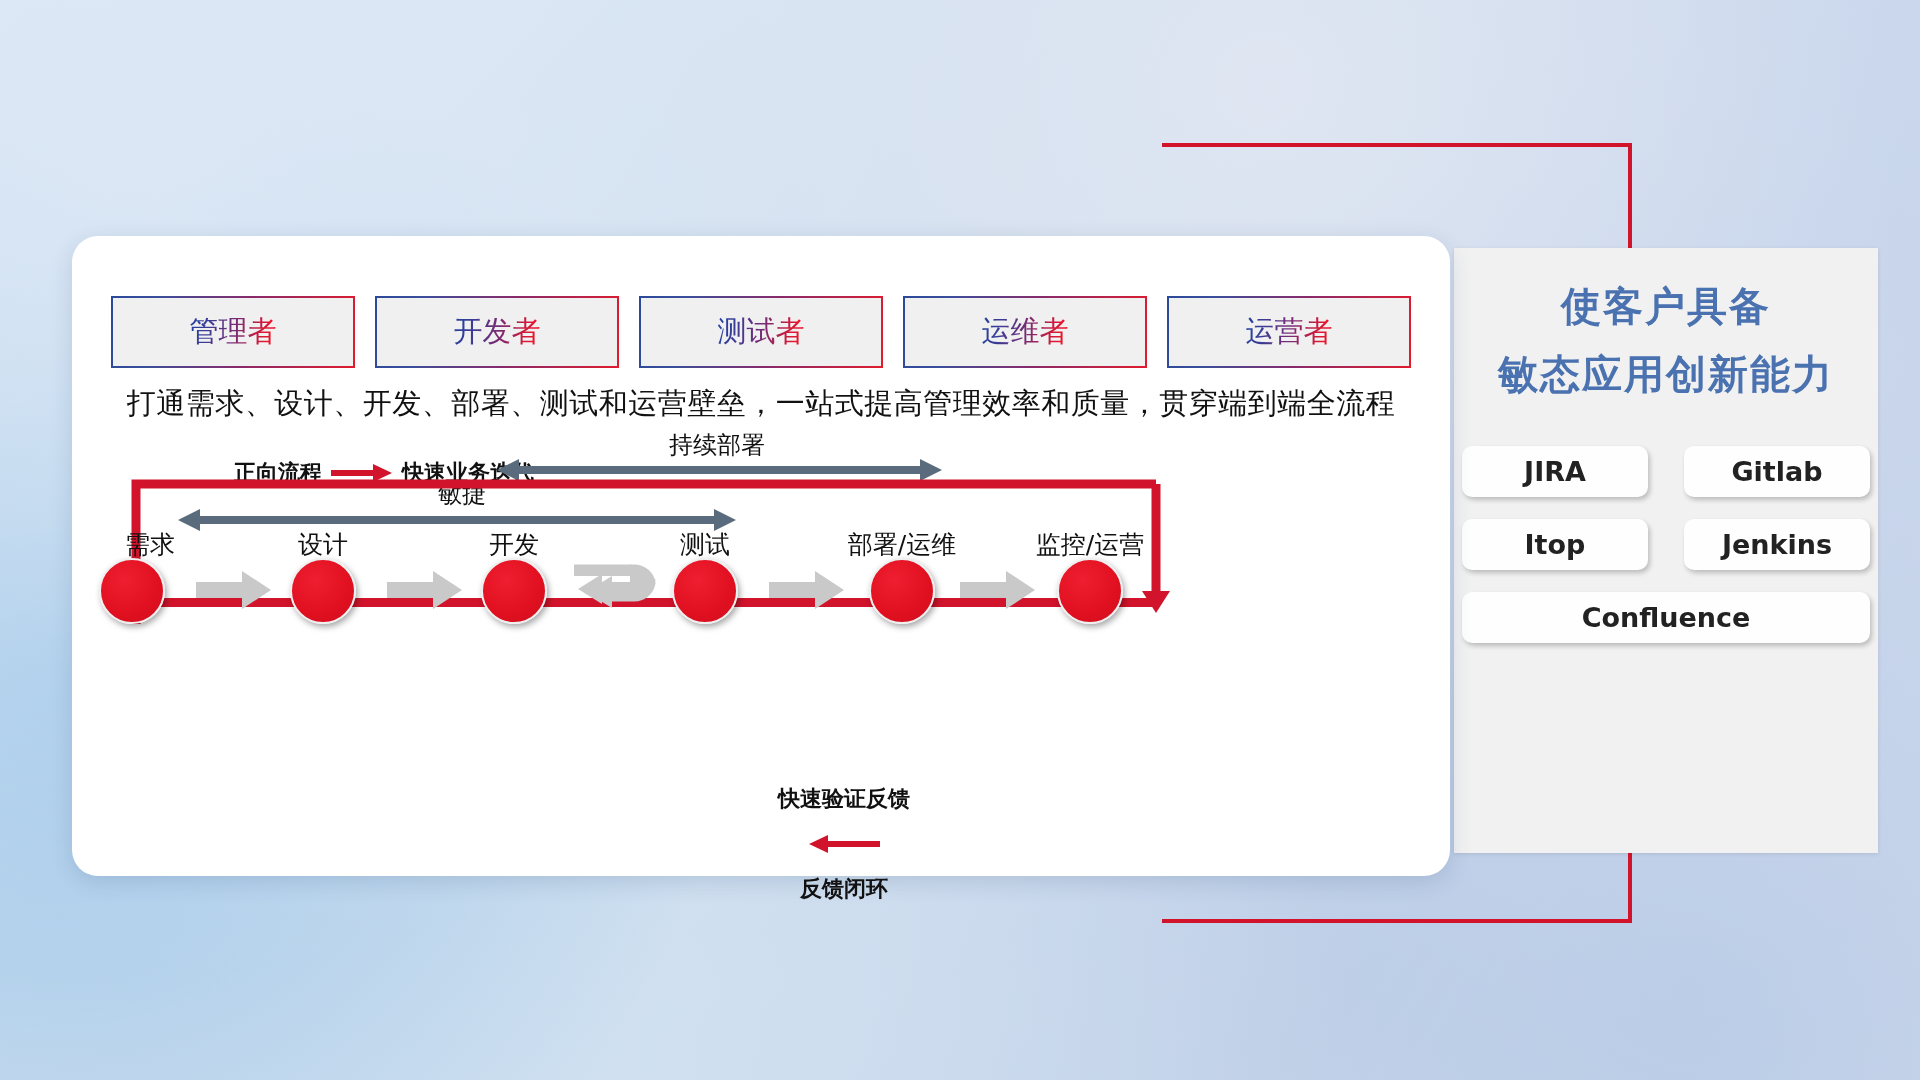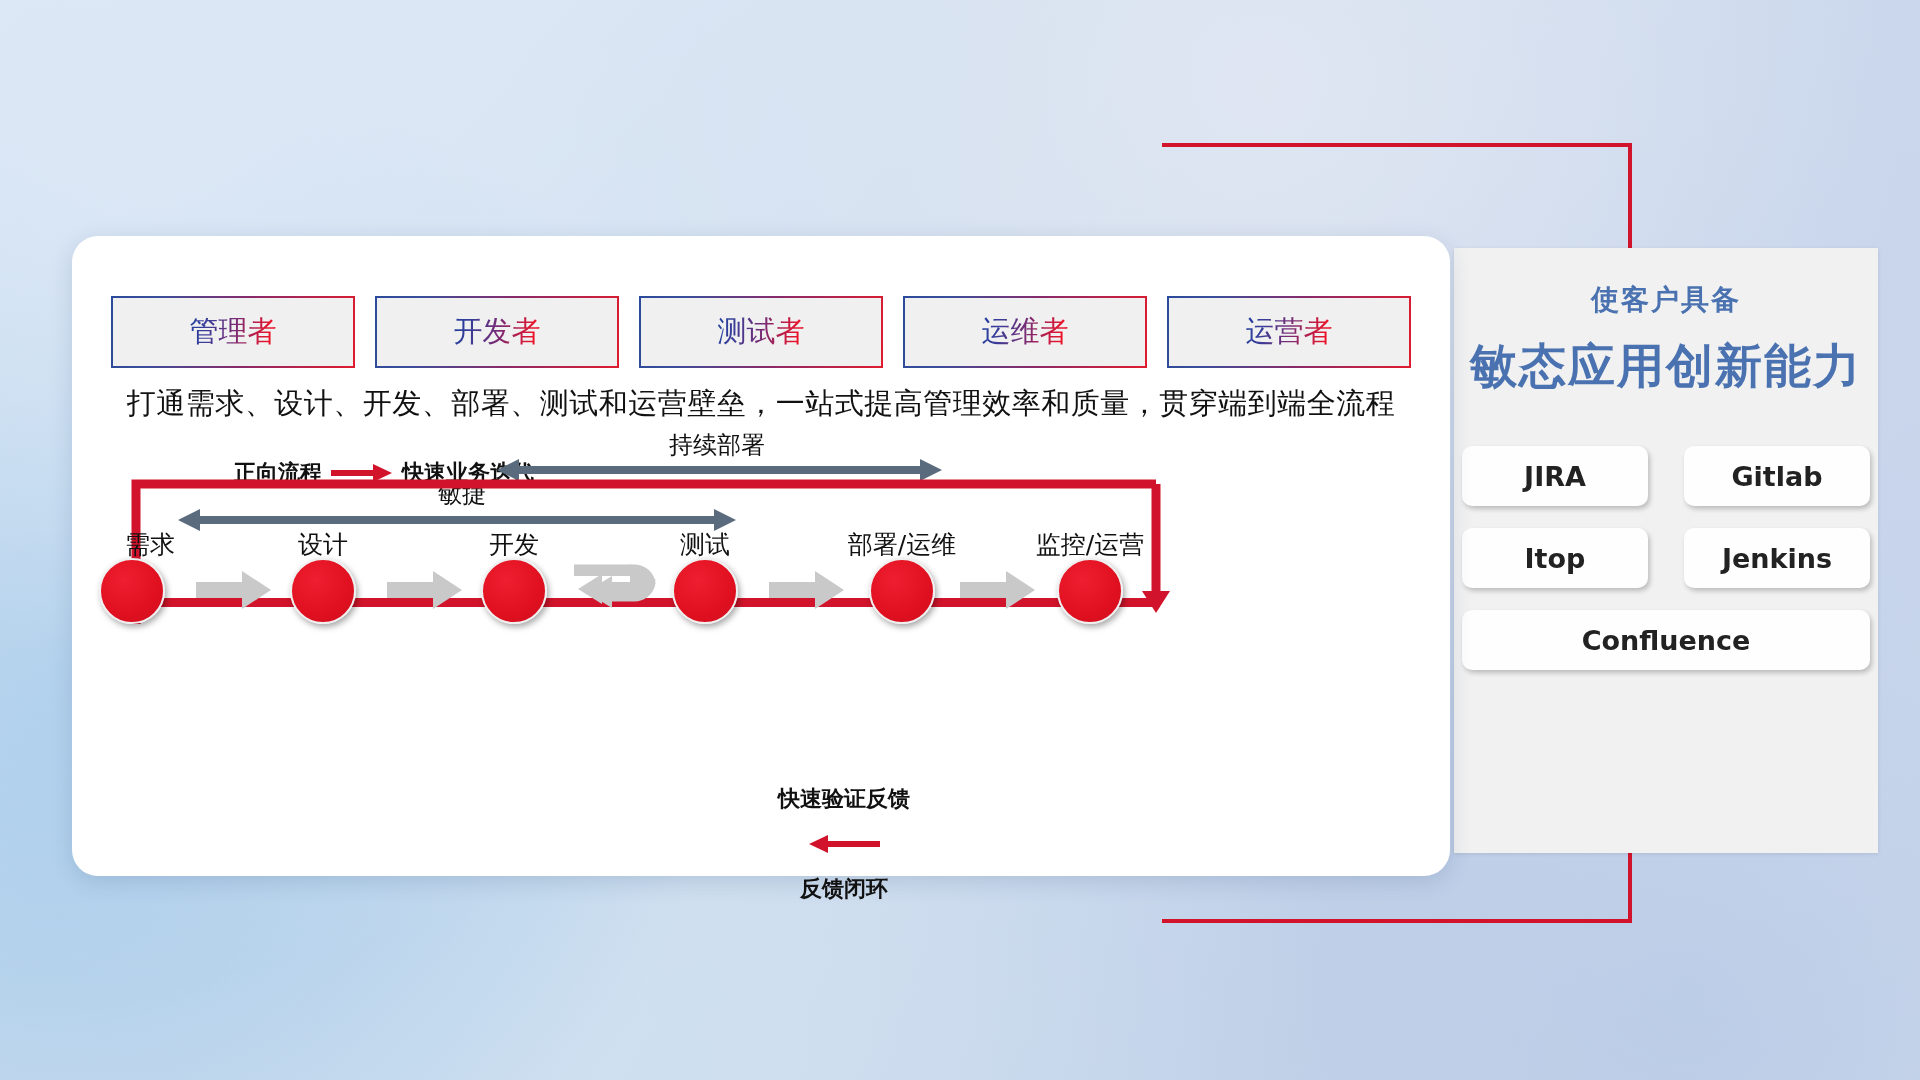--- a/index.html
+++ b/index.html
@@ -29,30 +29,30 @@
   .right-panel{
     position:absolute;left:1454px;top:248px;width:424px;height:605px;
     background:#f1f1f1;z-index:3;
     box-shadow:0 1px 4px rgba(0,0,0,.10);
   }
   .panel-title{
     color:#4a72b0;font-weight:bold;text-align:center;
     letter-spacing:2px;
     font-family:"DejaVu Sans","Liberation Sans",sans-serif;
   }
-  .panel-title .l1{font-size:28px;line-height:1;padding-top:38px;}
-  .panel-title .l2{font-size:47px;line-height:1;padding-top:28px;}
+  .panel-title .l1{font-size:40px;line-height:1;padding-top:38px;}
+  .panel-title .l2{font-size:40px;line-height:1;padding-top:28px;}
 
   .tools{
     position:absolute;left:0;top:198px;width:424px;
     display:flex;flex-wrap:wrap;justify-content:space-between;
     padding:0 8px;box-sizing:border-box;
   }
   .tool{
-    width:186px;height:60px;background:#fefefe;border-radius:10px;
+    width:186px;height:51px;background:#fefefe;border-radius:10px;
     margin-bottom:22px;
     display:flex;align-items:center;justify-content:center;
     font-size:27px;font-weight:bold;color:#222;
     box-shadow:2px 3px 5px rgba(0,0,0,.22);
     font-family:"DejaVu Sans","Liberation Sans",sans-serif;
     text-align:center;
   }
   .tool.wide{width:100%;}
 
   

